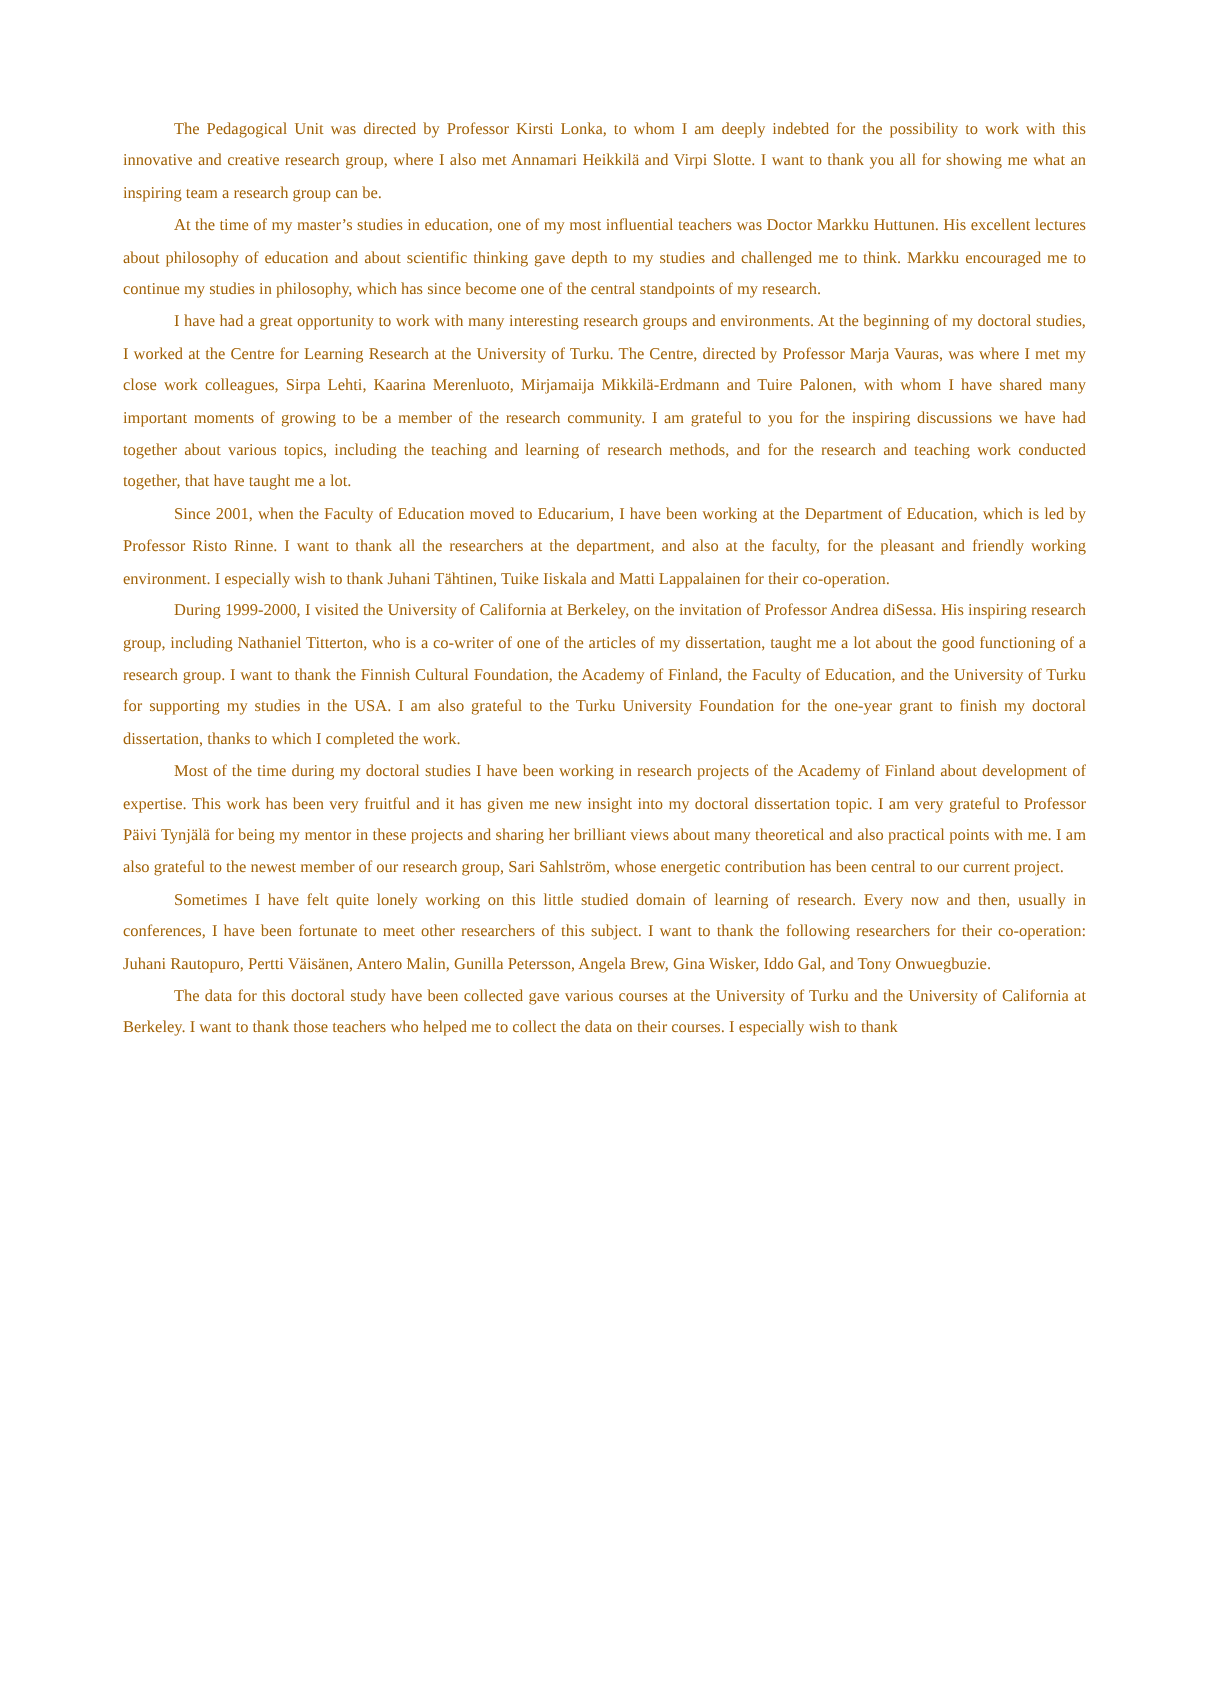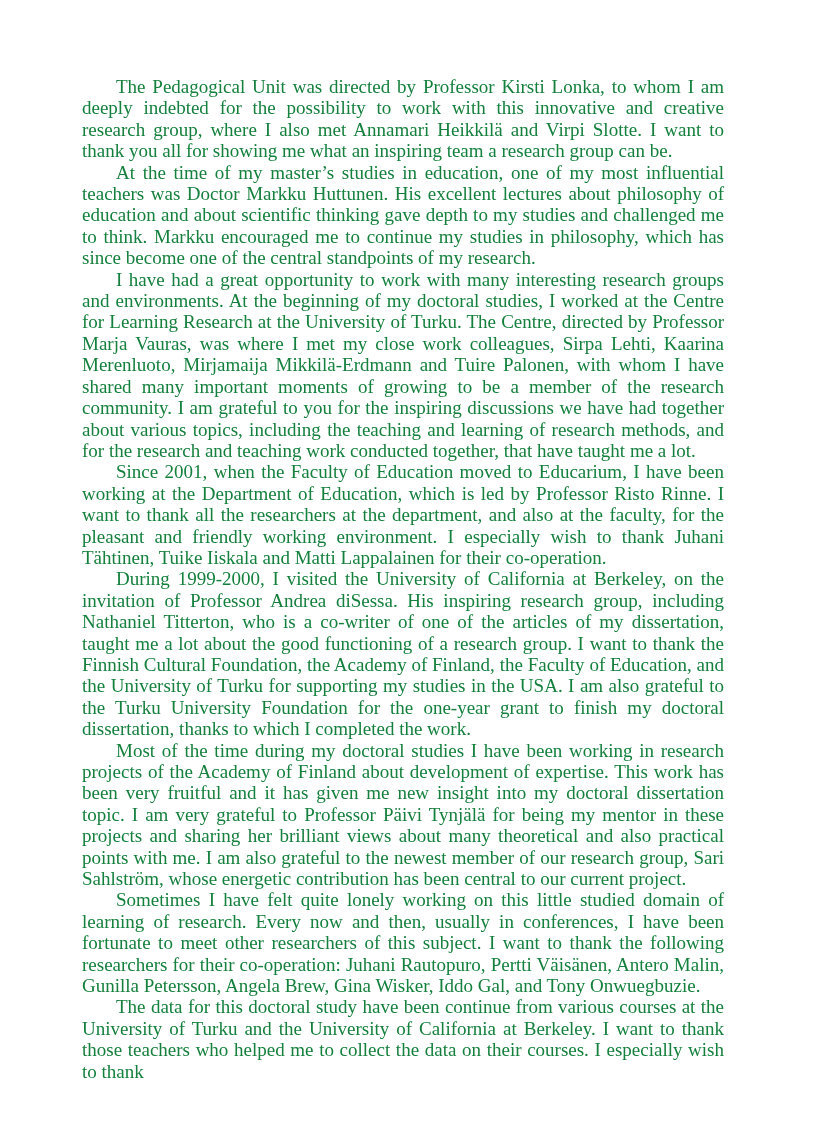--- a/index.html
+++ b/index.html
@@ -11,37 +11,37 @@
     width: 816px;
     height: 1123px;
     position: relative;
     overflow: hidden;
   }
   .page {
     position: absolute;
     left: 82px;
     top: 76px;
     width: 642px;
-    color: #15803d;
+    color: #a16207;
     font-family: "Liberation Serif", "DejaVu Serif", serif;
-    font-size: 19px;
+    font-size: 11px;
     line-height: 21.4px;
   }
   .para {
     margin: 0;
     text-indent: 34px;
     text-align: justify;
     hyphens: none;
   }
 </style>
 </head>
 <body>
 
 <div class="page">
   <p class="para">The Pedagogical Unit was directed by Professor Kirsti Lonka, to whom I am deeply indebted for the possibility to work with this innovative and creative research group, where I also met Annamari Heikkilä and Virpi Slotte. I want to thank you all for showing me what an inspiring team a research group can be.</p>
   <p class="para">At the time of my master’s studies in education, one of my most influential teachers was Doctor Markku Huttunen. His excellent lectures about philosophy of education and about scientific thinking gave depth to my studies and challenged me to think. Markku encouraged me to continue my studies in philosophy, which has since become one of the central standpoints of my research.</p>
   <p class="para">I have had a great opportunity to work with many interesting research groups and environments. At the beginning of my doctoral studies, I worked at the Centre for Learning Research at the University of Turku. The Centre, directed by Professor Marja Vauras, was where I met my close work colleagues, Sirpa Lehti, Kaarina Merenluoto, Mirjamaija Mikkilä-Erdmann and Tuire Palonen, with whom I have shared many important moments of growing to be a member of the research community. I am grateful to you for the inspiring discussions we have had together about various topics, including the teaching and learning of research methods, and for the research and teaching work conducted together, that have taught me a lot.</p>
   <p class="para">Since 2001, when the Faculty of Education moved to Educarium, I have been working at the Department of Education, which is led by Professor Risto Rinne. I want to thank all the researchers at the department, and also at the faculty, for the pleasant and friendly working environment. I especially wish to thank Juhani Tähtinen, Tuike Iiskala and Matti Lappalainen for their co-operation.</p>
   <p class="para">During 1999-2000, I visited the University of California at Berkeley, on the invitation of Professor Andrea diSessa. His inspiring research group, including Nathaniel Titterton, who is a co-writer of one of the articles of my dissertation, taught me a lot about the good functioning of a research group. I want to thank the Finnish Cultural Foundation, the Academy of Finland, the Faculty of Education, and the University of Turku for supporting my studies in the USA. I am also grateful to the Turku University Foundation for the one-year grant to finish my doctoral dissertation, thanks to which I completed the work.</p>
   <p class="para">Most of the time during my doctoral studies I have been working in research projects of the Academy of Finland about development of expertise. This work has been very fruitful and it has given me new insight into my doctoral dissertation topic. I am very grateful to Professor Päivi Tynjälä for being my mentor in these projects and sharing her brilliant views about many theoretical and also practical points with me. I am also grateful to the newest member of our research group, Sari Sahlström, whose energetic contribution has been central to our current project.</p>
   <p class="para">Sometimes I have felt quite lonely working on this little studied domain of learning of research. Every now and then, usually in conferences, I have been fortunate to meet other researchers of this subject. I want to thank the following researchers for their co-operation: Juhani Rautopuro, Pertti Väisänen, Antero Malin, Gunilla Petersson, Angela Brew, Gina Wisker, Iddo Gal, and Tony Onwuegbuzie.</p>
-  <p class="para">The data for this doctoral study have been continue from various courses at the University of Turku and the University of California at Berkeley. I want to thank those teachers who helped me to collect the data on their courses. I especially wish to thank</p>
+  <p class="para">The data for this doctoral study have been collected gave various courses at the University of Turku and the University of California at Berkeley. I want to thank those teachers who helped me to collect the data on their courses. I especially wish to thank</p>
 </div>
 
 </body></html>

